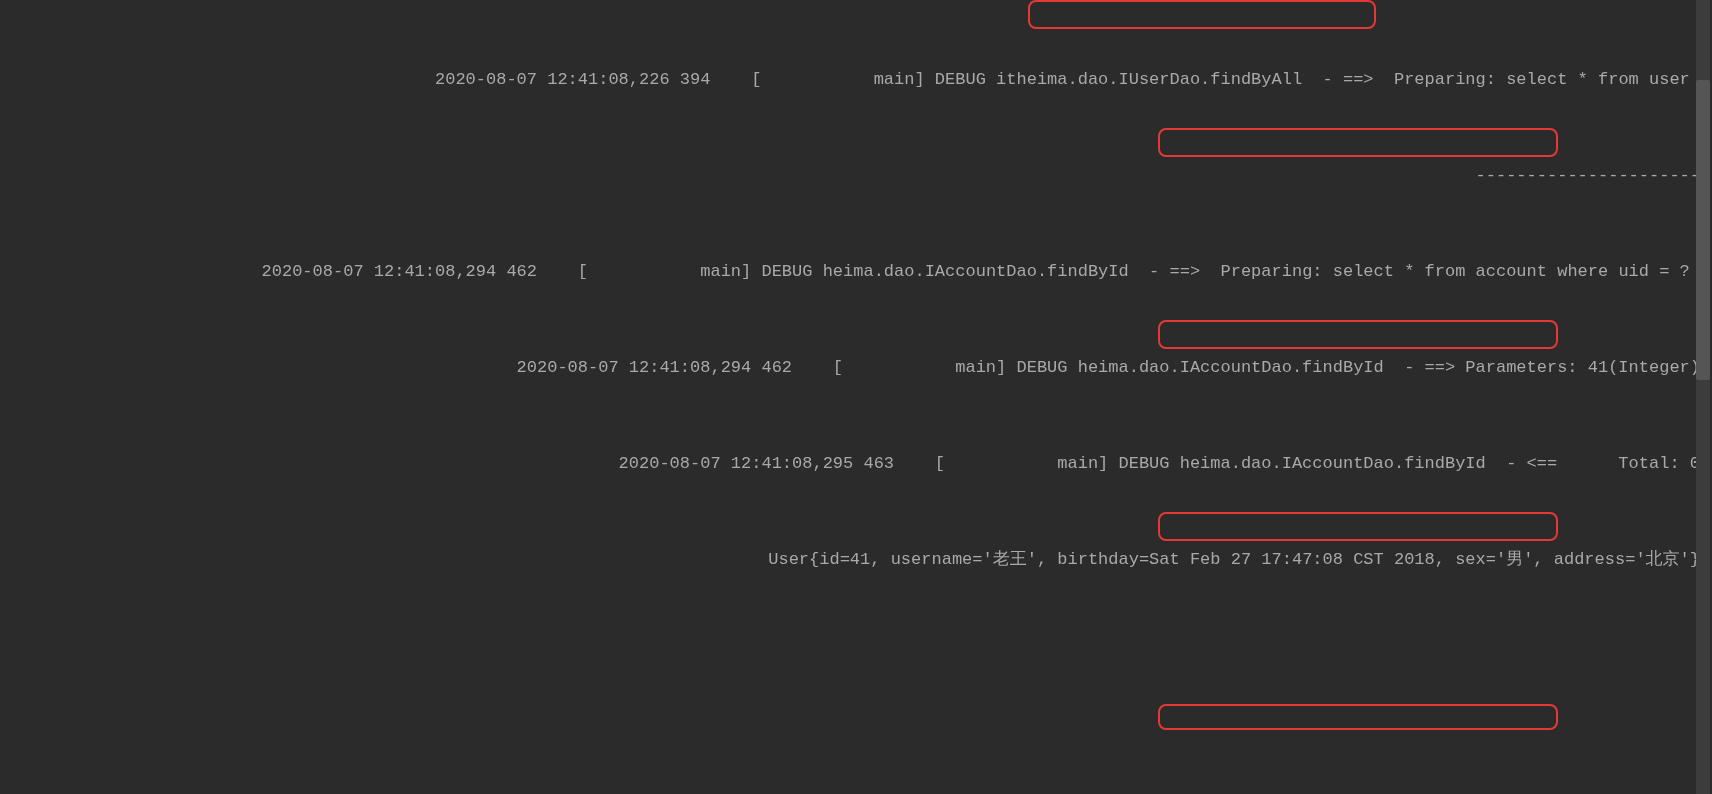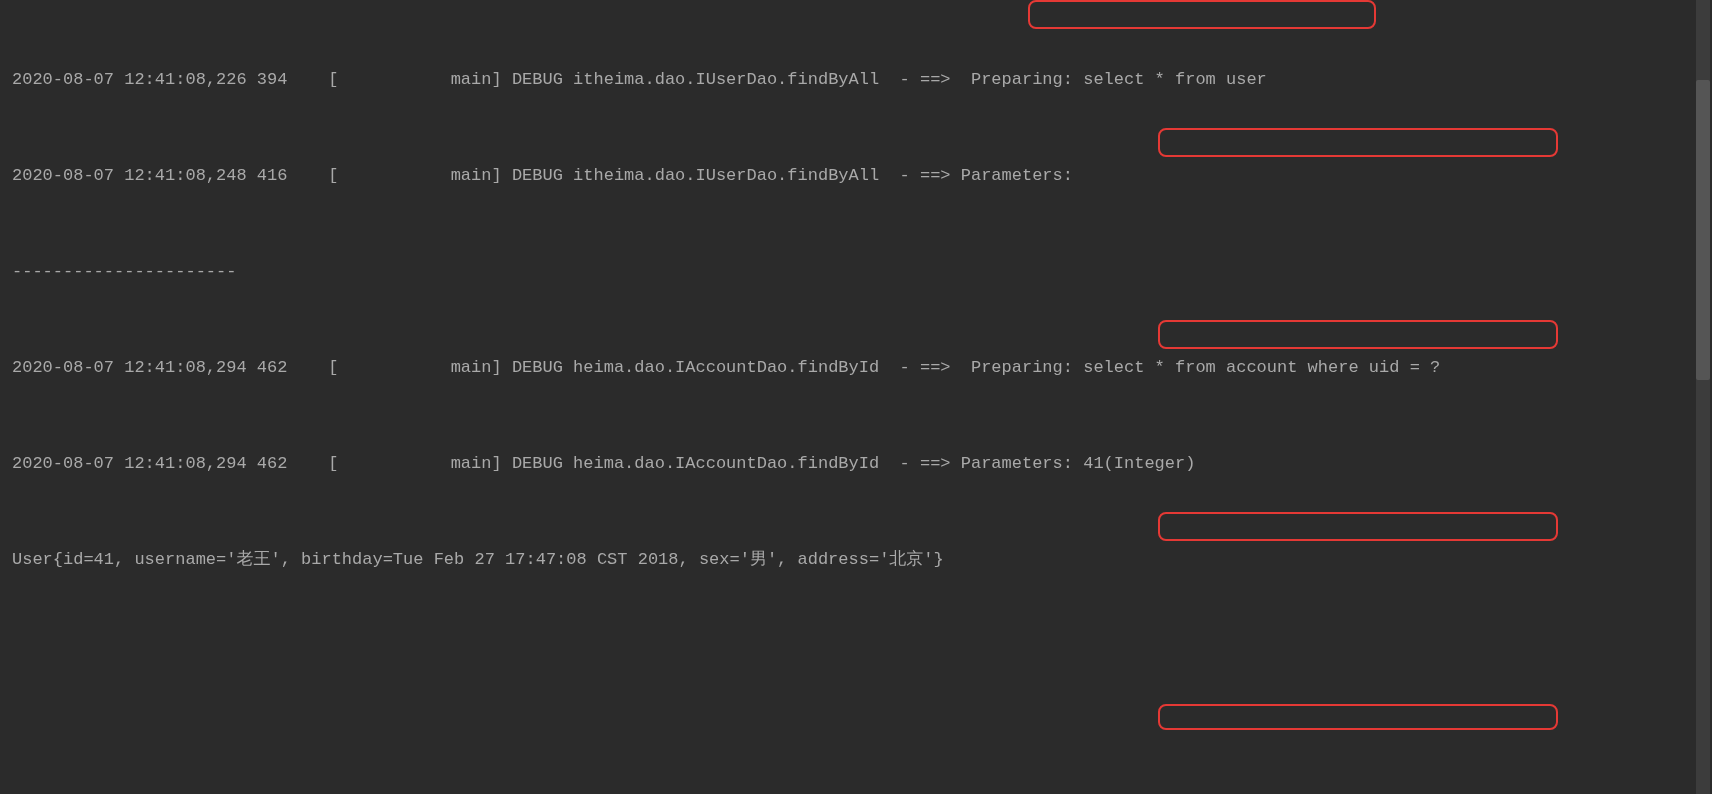--- a/index.html
+++ b/index.html
@@ -16,20 +16,21 @@
       position: relative;
     }
     .log-container {
       padding: 0 12px;
       white-space: pre;
     }
     .log-line {
       height: 32px;
       line-height: 32px;
       position: relative;
+      text-align: right;
     }
     .highlight-box {
       position: absolute;
       border: 2px solid #e53935;
       border-radius: 8px;
       pointer-events: none;
     }
     .scrollbar {
       position: absolute;
       right: 2px;
@@ -46,25 +47,25 @@
       height: 300px;
       background: #555;
       border-radius: 2px;
     }
   </style>
 </head>
 <body>
 
 <div class="log-container">
   <div class="log-line">2020-08-07 12:41:08,226 394    [           main] DEBUG itheima.dao.IUserDao.findByAll  - ==&gt;  Preparing: select * from user </div>
-  <div class="log-line">2020-08-07 12:41:08,248 416    [           main] DEBUG itheima.dao.IUserDao.findByAll  - ==&gt; Parameters: </div>
   <div class="log-line">----------------------</div>
   <div class="log-line">2020-08-07 12:41:08,294 462    [           main] DEBUG heima.dao.IAccountDao.findById  - ==&gt;  Preparing: select * from account where uid = ? </div>
   <div class="log-line">2020-08-07 12:41:08,294 462    [           main] DEBUG heima.dao.IAccountDao.findById  - ==&gt; Parameters: 41(Integer)</div>
-  <div class="log-line">User{id=41, username='老王', birthday=Tue Feb 27 17:47:08 CST 2018, sex='男', address='北京'}</div>
+  <div class="log-line">2020-08-07 12:41:08,295 463    [           main] DEBUG heima.dao.IAccountDao.findById  - &lt;==      Total: 0</div>
+  <div class="log-line">User{id=41, username='老王', birthday=Sat Feb 27 17:47:08 CST 2018, sex='男', address='北京'}</div>
   
   
   
   
   
   
   
   
   
   

